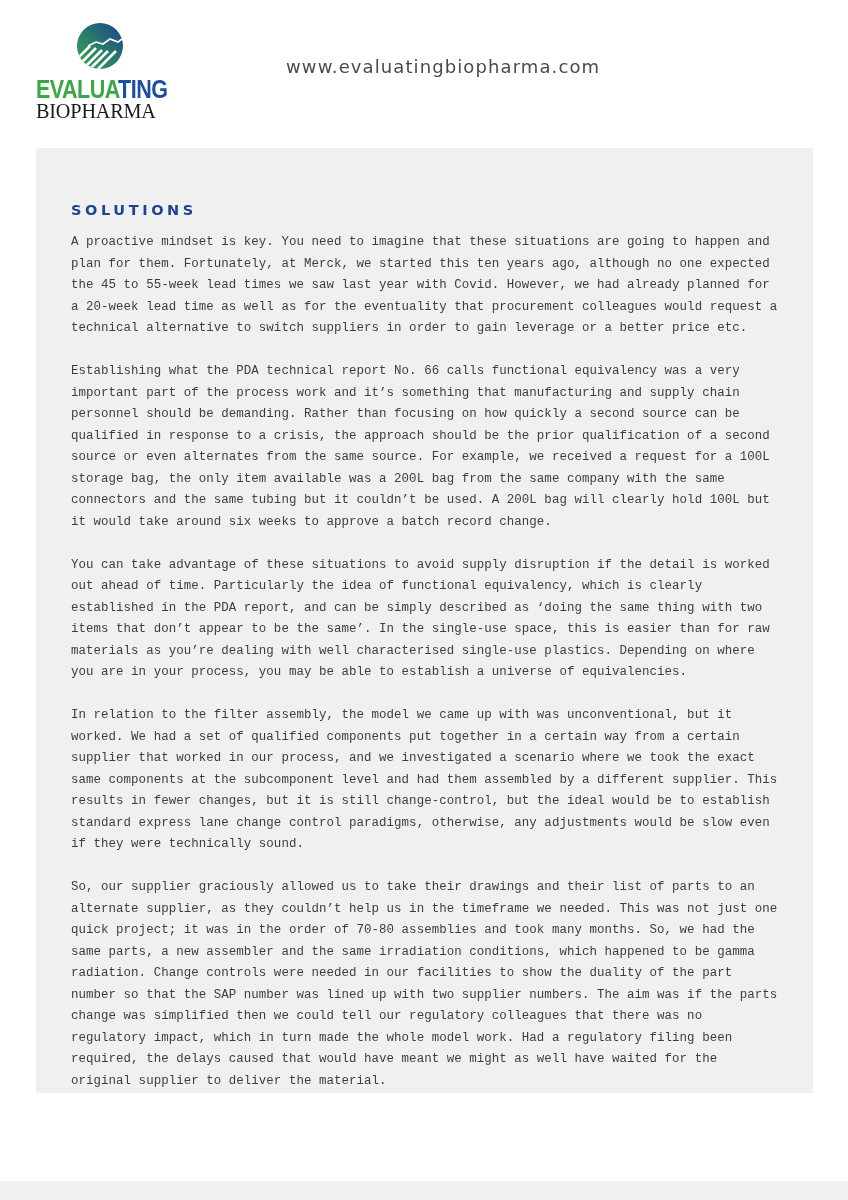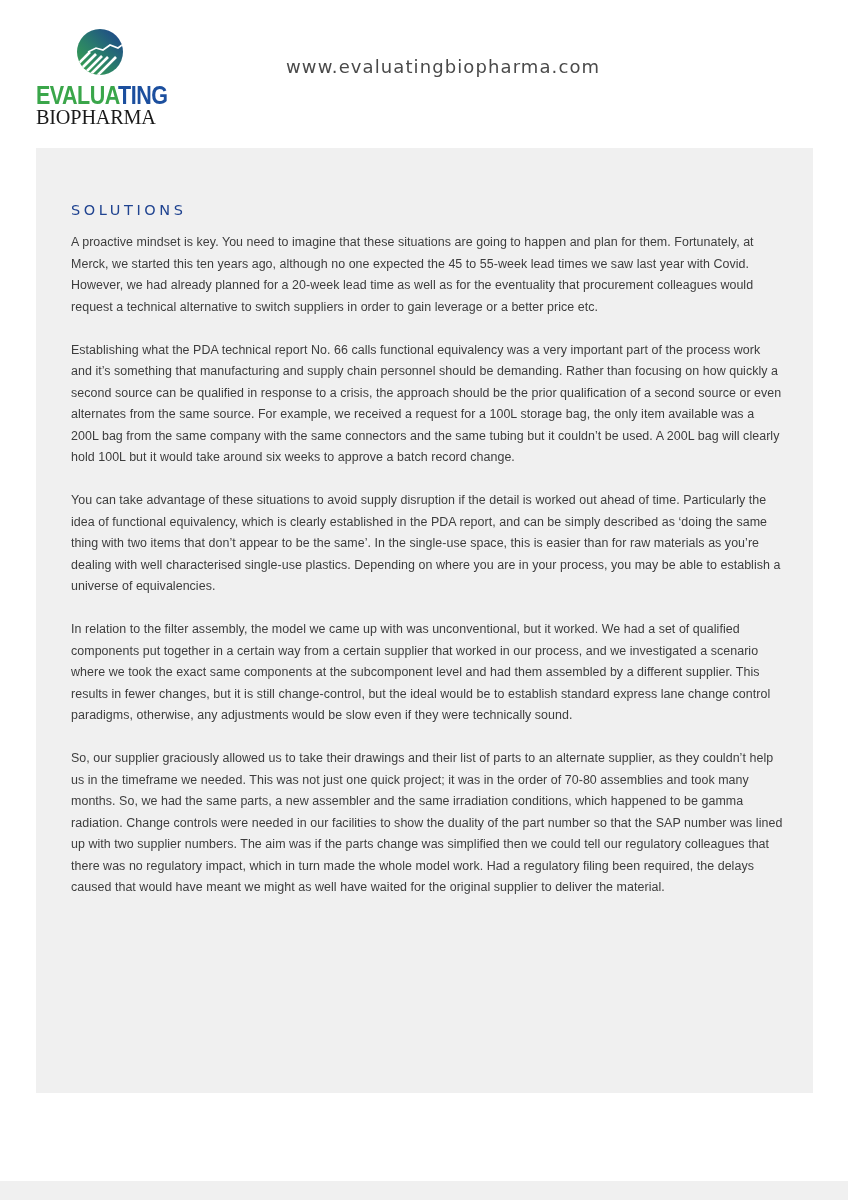--- a/index.html
+++ b/index.html
@@ -1,21 +1,21 @@
 <!DOCTYPE html>
 <html><head>
 <meta charset="utf-8">
 <style>
   html, body { margin: 0; padding: 0; }
   body {
     width: 848px; height: 1200px; position: relative; overflow: hidden;
     background: #ffffff;
     font-family: "DejaVu Sans", sans-serif;
   }
-  .logo { position: absolute; left: 36px; top: 26px; width: 135px; height: 104px; }
+  .logo { position: absolute; left: 36px; top: 20px; width: 135px; height: 104px; }
   .logo-mark { position: absolute; left: 40px; top: 2px; width: 48px; height: 48px; }
   .logo-word1 {
     position: absolute; left: 0; top: 57px; width: 132px;
     font-family: "Liberation Sans", sans-serif; font-weight: bold;
     font-size: 25px; letter-spacing: -0.6px; line-height: 25px;
     transform: scaleX(0.86); transform-origin: left top;
     white-space: nowrap;
   }
   .logo-word1 .g1 { color: #3aa64a; }
   .logo-word1 .g2 { color: #1c4f9e; }
@@ -30,29 +30,29 @@
     position: absolute; left: 286px; top: 56px;
     font-family: "DejaVu Sans", sans-serif; font-size: 18px;
     color: #4a4a4a; letter-spacing: 1.1px;
   }
   .panel {
     position: absolute; left: 36px; top: 148px; width: 777px; height: 945px;
     background: #f0f0f0;
   }
   .section-title {
     position: absolute; left: 71px; top: 202px;
-    font-family: "DejaVu Sans", sans-serif; font-weight: normal;
+    font-family: "DejaVu Sans", sans-serif; font-weight: bold;
     font-size: 14.5px; letter-spacing: 3.6px; color: #1f4390;
   }
   .body-text {
     position: absolute; left: 71px; top: 232px; width: 712px;
   }
   .para {
     margin: 0 0 21.5px 0;
-    font-family: Liberation Sans, sans-serif; font-size: 12.45px;
+    font-family: Liberation Mono, monospace; font-size: 12.45px;
     line-height: 21.5px; color: #3d3d3d; letter-spacing: 0.05px;
   }
   .footer-band {
     position: absolute; left: 0; top: 1181px; width: 848px; height: 19px;
     background: #f0f0f0;
   }
 </style>
 </head>
 <body>
 

